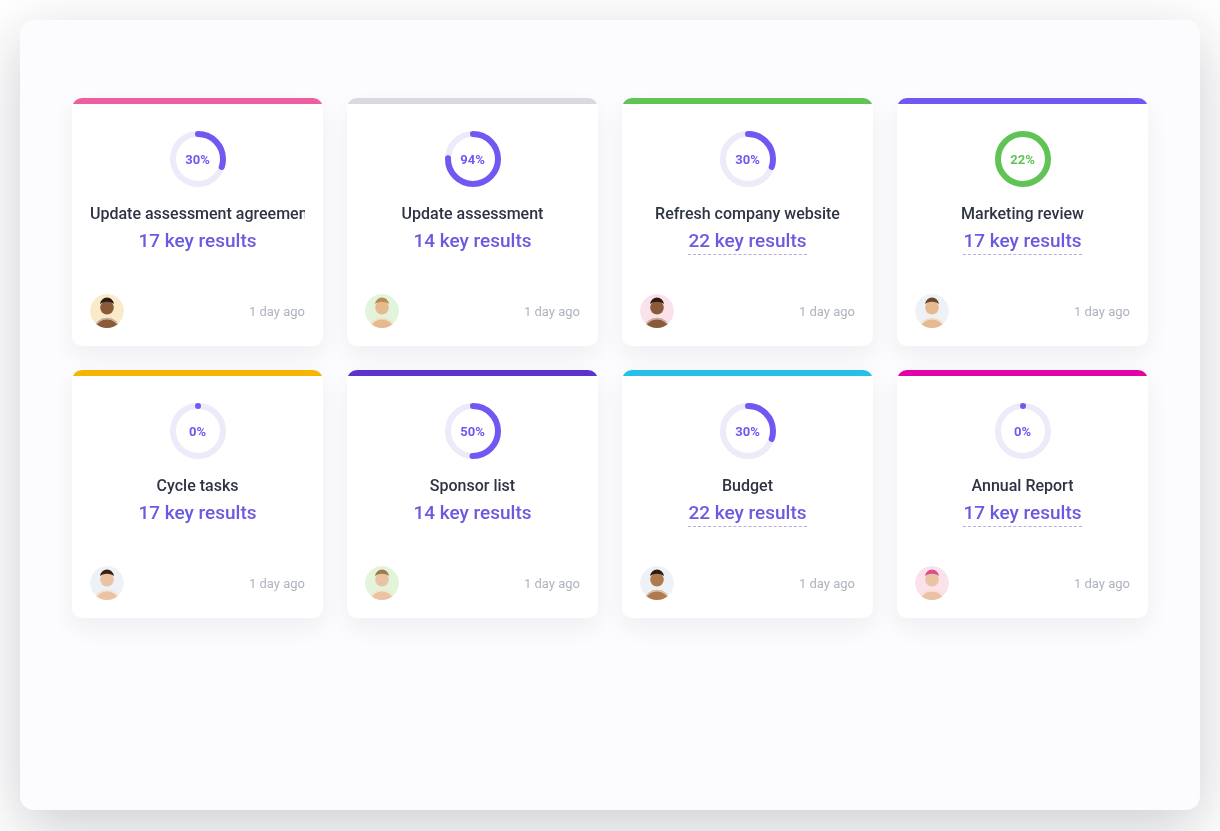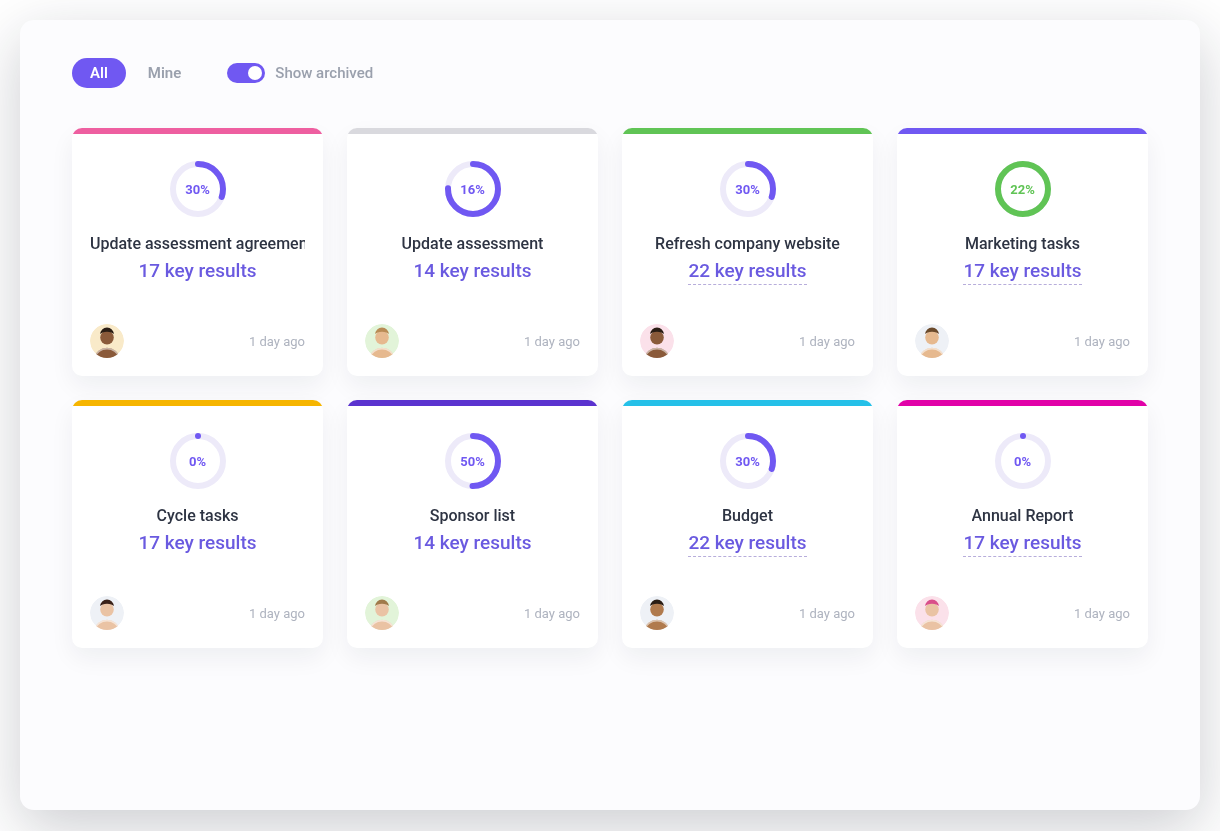--- a/index.html
+++ b/index.html
@@ -115,30 +115,20 @@
   }
   .avatar svg { width: 100%; height: 100%; display: block; }
   .timestamp { font-size: 13px; color: #aeb3bf; }
 </style>
 </head>
 <body>
 
 <div class="page">
 
   <div class="header">
-    <div class="controls">
-      <div class="seg">
-        <div class="pill active">All</div>
-        <div class="pill inactive">Mine</div>
-      </div>
-      <div class="toggle-group">
-        <div class="switch"></div>
-        <div class="toggle-label">Show archived</div>
-      </div>
-    </div>
   </div>
 
   <div class="grid" id="cards-grid">
       <div class="card">
     <div class="stripe" style="background:#ee5fa0"></div>
     <div class="card-body">
       <div class="donut-wrap">
         <svg class="donut-ring" width="58" height="58" viewBox="0 0 58 58">
           <circle class="donut-bg" cx="29" cy="29" r="25" fill="none" stroke-width="6"></circle>
           <circle class="donut-fg" cx="29" cy="29" r="25" fill="none" stroke-width="6" stroke="#7058f2" stroke-dasharray="47.1238898038469 157.07963267948966"></circle>
@@ -162,21 +152,21 @@
     </div>
   </div>
       <div class="card">
     <div class="stripe" style="background:#d9d9de"></div>
     <div class="card-body">
       <div class="donut-wrap">
         <svg class="donut-ring" width="58" height="58" viewBox="0 0 58 58">
           <circle class="donut-bg" cx="29" cy="29" r="25" fill="none" stroke-width="6"></circle>
           <circle class="donut-fg" cx="29" cy="29" r="25" fill="none" stroke-width="6" stroke="#7058f2" stroke-dasharray="117.80972450961724 157.07963267948966"></circle>
         </svg>
-        <div class="donut-label" style="color:#7058f2">16%</div>
+        <div class="donut-label" style="color:#7058f2">94%</div>
       </div>
       <div class="card-title">Update assessment</div>
       <div class="card-sub ">14 key results</div>
     </div>
     <div class="card-foot">
       <div class="avatar">
   <svg viewBox="0 0 40 40" xmlns="http://www.w3.org/2000/svg">
     <circle cx="20" cy="20" r="20" fill="#e2f4d9"></circle>
     <circle cx="20" cy="16" r="8" fill="#e6b98f"></circle>
     <path d="M12 12 a8 8 0 0 1 16 0 q-2 -3 -8 -3 t-8 3 z" fill="#b98b55"></path>
@@ -216,21 +206,21 @@
       <div class="card">
     <div class="stripe" style="background:#7058f2"></div>
     <div class="card-body">
       <div class="donut-wrap">
         <svg class="donut-ring" width="58" height="58" viewBox="0 0 58 58">
           <circle class="donut-bg" cx="29" cy="29" r="25" fill="none" stroke-width="6"></circle>
           <circle class="donut-fg" cx="29" cy="29" r="25" fill="none" stroke-width="6" stroke="#60c455" stroke-dasharray="157.07963267948966 157.07963267948966"></circle>
         </svg>
         <div class="donut-label" style="color:#60c455">22%</div>
       </div>
-      <div class="card-title">Marketing tasks</div>
+      <div class="card-title">Marketing review</div>
       <div class="card-sub underlined">17 key results</div>
     </div>
     <div class="card-foot">
       <div class="avatar">
   <svg viewBox="0 0 40 40" xmlns="http://www.w3.org/2000/svg">
     <circle cx="20" cy="20" r="20" fill="#eef1f6"></circle>
     <circle cx="20" cy="16" r="8" fill="#e6b98f"></circle>
     <path d="M12 12 a8 8 0 0 1 16 0 q-2 -3 -8 -3 t-8 3 z" fill="#6b4a2b"></path>
     <path d="M6 40 a14 12 0 0 1 28 0 z" fill="#e6b98f"></path>
     <path d="M6 40 a14 12 0 0 1 28 0 l0 0 q-4 -10 -14 -10 t-14 10 z" fill="#ffffff" opacity="0.55"></path>

